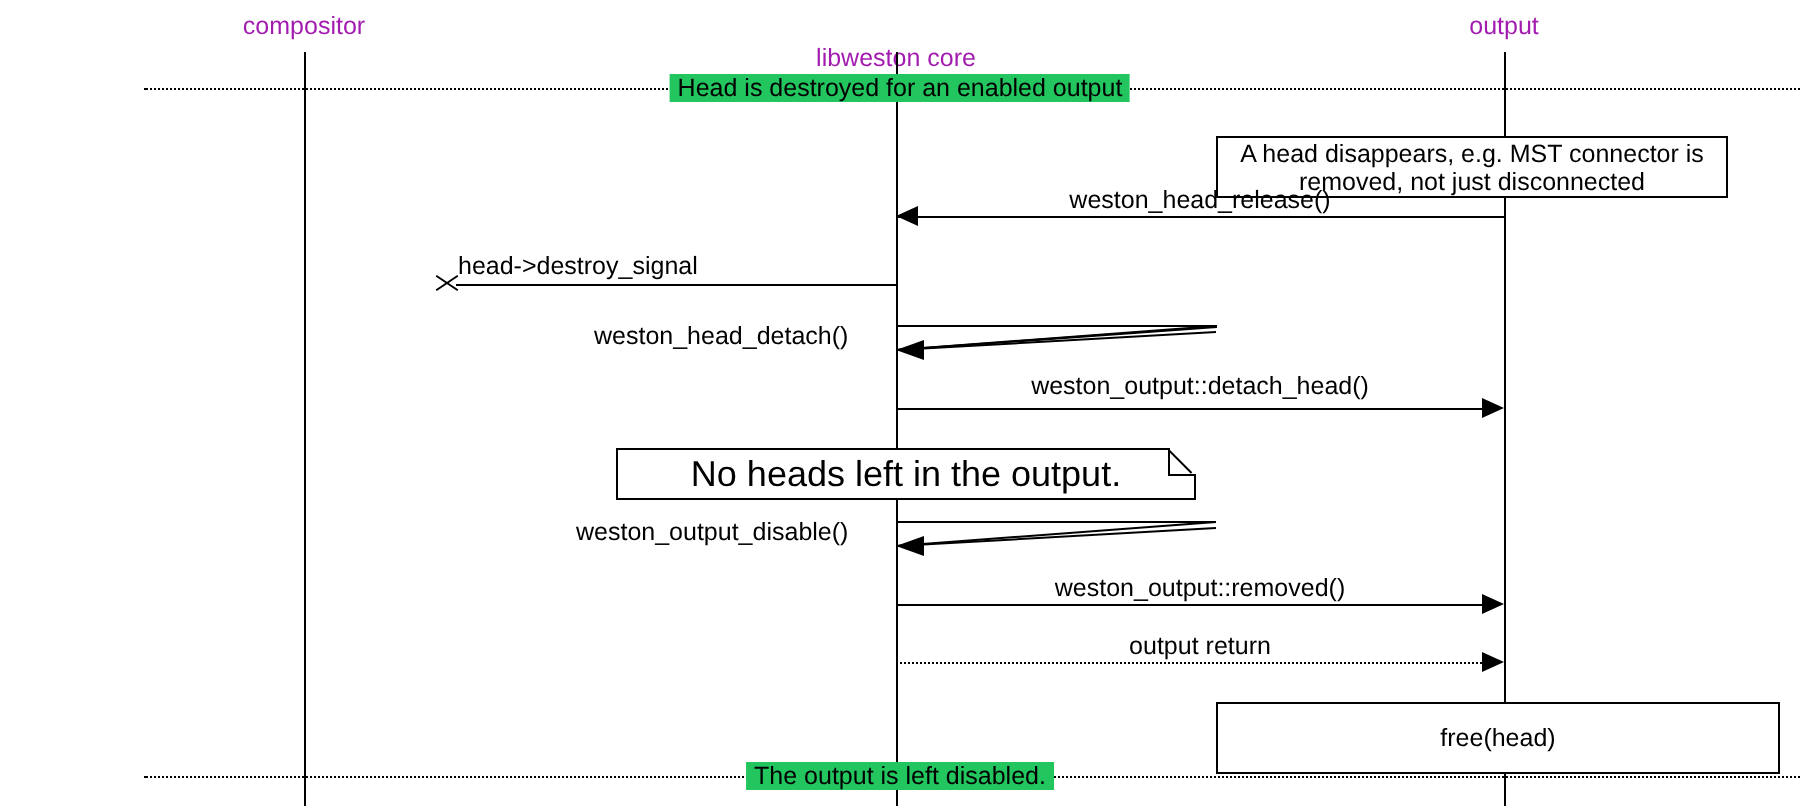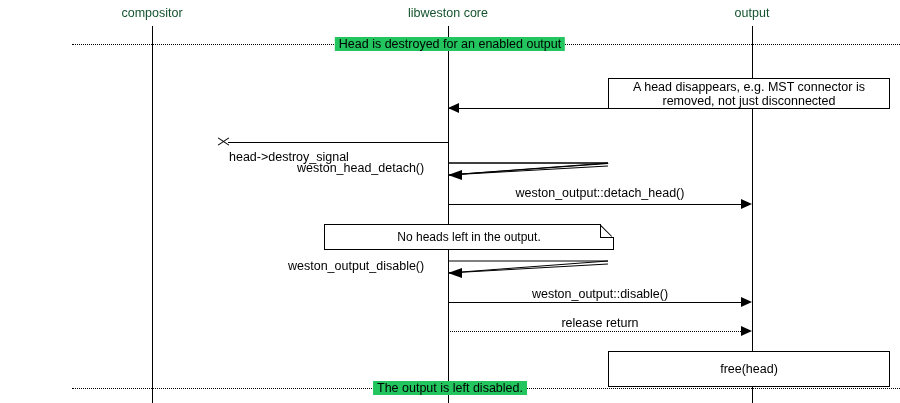--- a/index.html
+++ b/index.html
@@ -16,21 +16,21 @@
     width: 900px;
     height: 403px;
     background: #ffffff;
     overflow: hidden;
   }
   
   .participant-label {
     position: absolute;
     font-size: 12.5px;
     line-height: 14px;
-    color: #14532d;
+    color: #a21caf;
     white-space: nowrap;
     transform: translateX(-50%);
     text-align: center;
   }
   .lifeline {
     position: absolute;
     width: 0;
     border-left: 1px solid #000;
   }
   
@@ -60,28 +60,27 @@
     display: flex;
     align-items: center;
     justify-content: center;
     padding: 2px 4px;
   }
   .note-fold {
     position: absolute;
     box-sizing: border-box;
     border: 1px solid #000;
     background: #ffffff;
-    font-size: 12px;
+    font-size: 18px;
     line-height: 14px;
     text-align: center;
     display: flex;
     align-items: center;
     justify-content: center;
     padding: 2px 4px;
-    margin-left: 16px;
   }
   .note-fold .fold-corner {
     position: absolute;
     top: -1px;
     right: -1px;
     width: 13px;
     height: 13px;
     background: #ffffff;
     border-left: 1px solid #000;
     border-bottom: 1px solid #000;
@@ -159,35 +158,36 @@
   .selfloop { position: absolute; }
 </style>
 </head>
 <body>
 
 <div id="diagram">
 
   <div class="participant-label" style="left:152px; top:6px;">compositor</div>
   <div class="lifeline" style="left:152px; top:26px; height:377px;"></div>
 
-  <div class="participant-label" style="left:448px; top:6px;">libweston core</div>
+  <div class="participant-label" style="left:448px; top:22px;">libweston core</div>
   <div class="lifeline" style="left:448px; top:26px; height:377px;"></div>
 
   <div class="participant-label" style="left:752px; top:6px;">output</div>
   <div class="lifeline" style="left:752px; top:26px; height:377px;"></div>
 
   <div class="divider" style="left:72px; top:44px; width:828px;"></div>
   <div class="divider-label" style="left:450px; top:44px;">Head is destroyed for an enabled output</div>
 
-  <div class="note" style="left:608px; top:78px; width:282px; height:31px;">A head disappears, e.g. MST connector is removed, not just disconnected</div>
-
+  <div class="note" style="left:608px; top:68px; width:256px; height:31px;">A head disappears, e.g. MST connector is removed, not just disconnected</div>
+
+  <div class="msg-label" style="left:600px; top:93px;">weston_head_release()</div>
   <div class="msg-line" style="left:448px; top:108px; width:304px;"></div>
   <div class="arrowhead left" style="left:448px; top:103px;"></div>
 
-  <div class="msg-label left-anchor" style="left:229px; top:126px;margin-top:24px;">head-&gt;destroy_signal</div>
+  <div class="msg-label left-anchor" style="left:229px; top:126px;">head-&gt;destroy_signal</div>
   <div class="msg-line" style="left:228px; top:142px; width:220px;"></div>
   <div class="lost-x" style="left:217px; top:135px;"></div>
 
   <div class="msg-label left-anchor" style="left:297px; top:161px;">weston_head_detach()</div>
   <svg class="selfloop" style="left:448px; top:157px;" width="165" height="26">
     <path d="M0,6 L160,6 L160,6.5 L0,18 L0,6 Z" fill="none" stroke="#000" stroke-width="1"></path>
     <line x1="0" y1="6" x2="160" y2="6" stroke="#000" stroke-width="1"></line>
     <line x1="160" y1="6" x2="0" y2="18" stroke="#000" stroke-width="1"></line>
     <line x1="0" y1="18" x2="160" y2="9" stroke="#000" stroke-width="1"></line>
     <polygon points="0,18 14,13 14,23" fill="#000"></polygon>
@@ -204,25 +204,25 @@
   </div>
 
   <div class="msg-label left-anchor" style="left:288px; top:259px;text-align:right;">weston_output_disable()</div>
   <svg class="selfloop" style="left:448px; top:255px;" width="165" height="26">
     <line x1="0" y1="6" x2="160" y2="6" stroke="#000" stroke-width="1"></line>
     <line x1="160" y1="6" x2="0" y2="18" stroke="#000" stroke-width="1"></line>
     <line x1="0" y1="18" x2="160" y2="9" stroke="#000" stroke-width="1"></line>
     <polygon points="0,18 14,13 14,23" fill="#000"></polygon>
   </svg>
 
-  <div class="msg-label" style="left:600px; top:287px;">weston_output::disable()</div>
+  <div class="msg-label" style="left:600px; top:287px;">weston_output::removed()</div>
   <div class="msg-line" style="left:448px; top:302px; width:293px;"></div>
   <div class="arrowhead right" style="left:741px; top:297px;"></div>
 
-  <div class="msg-label" style="left:600px; top:316px;">release return</div>
+  <div class="msg-label" style="left:600px; top:316px;">output return</div>
   <div class="msg-line dotted" style="left:448px; top:331px; width:293px;"></div>
   <div class="arrowhead right" style="left:741px; top:326px;"></div>
 
   <div class="note" style="left:608px; top:351px; width:282px; height:36px;">free(head)</div>
 
   <div class="divider" style="left:72px; top:388px; width:828px;"></div>
   <div class="divider-label" style="left:450px; top:388px;">The output is left disabled.</div>
 
 </div>
 

